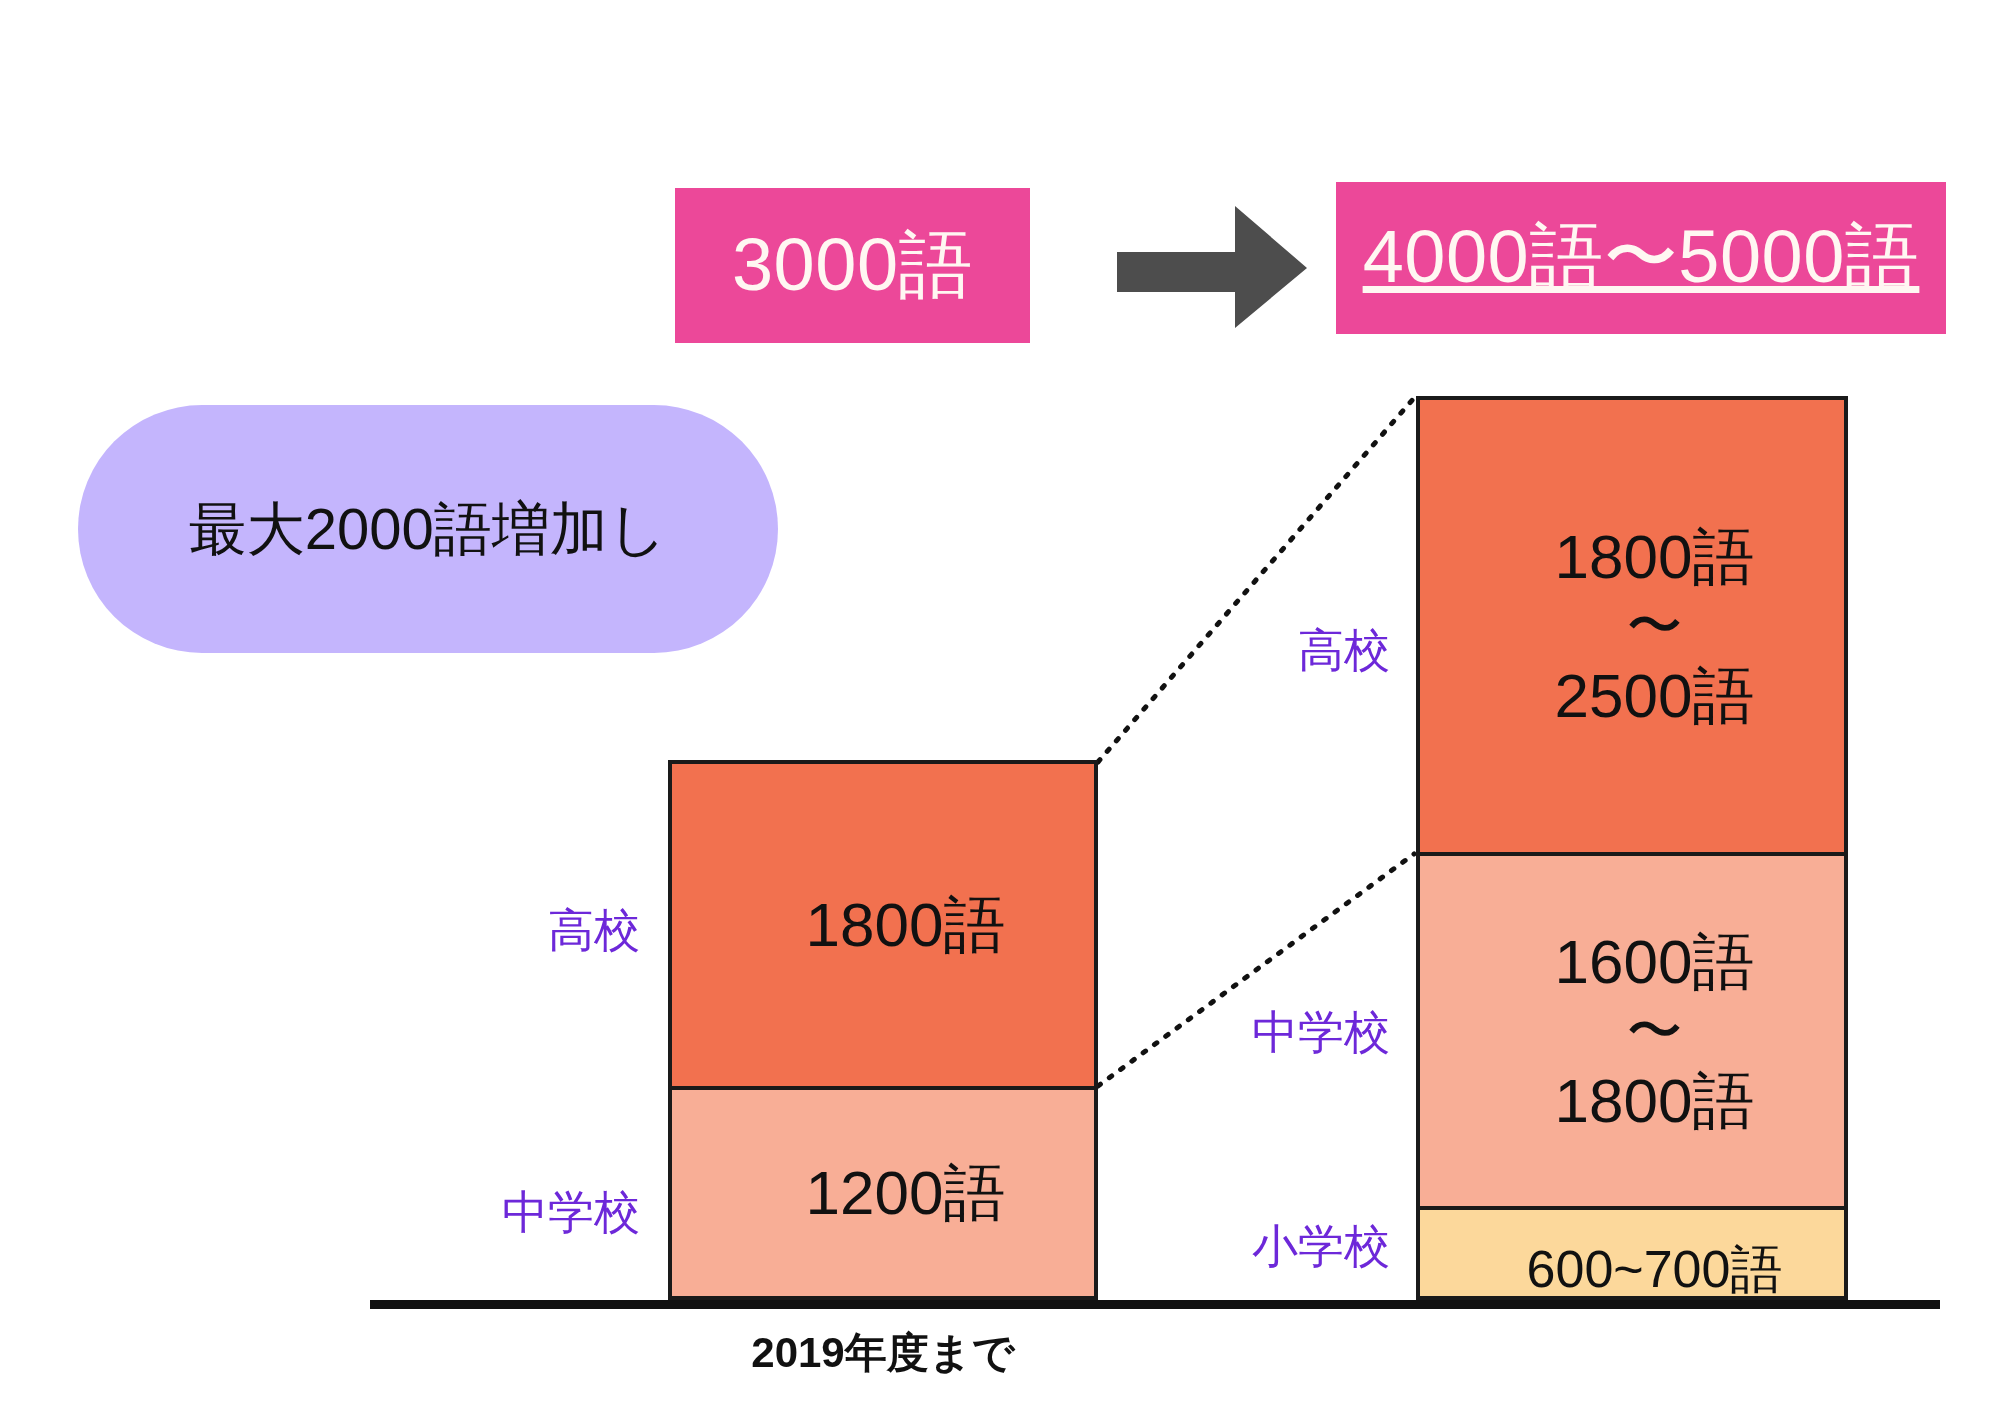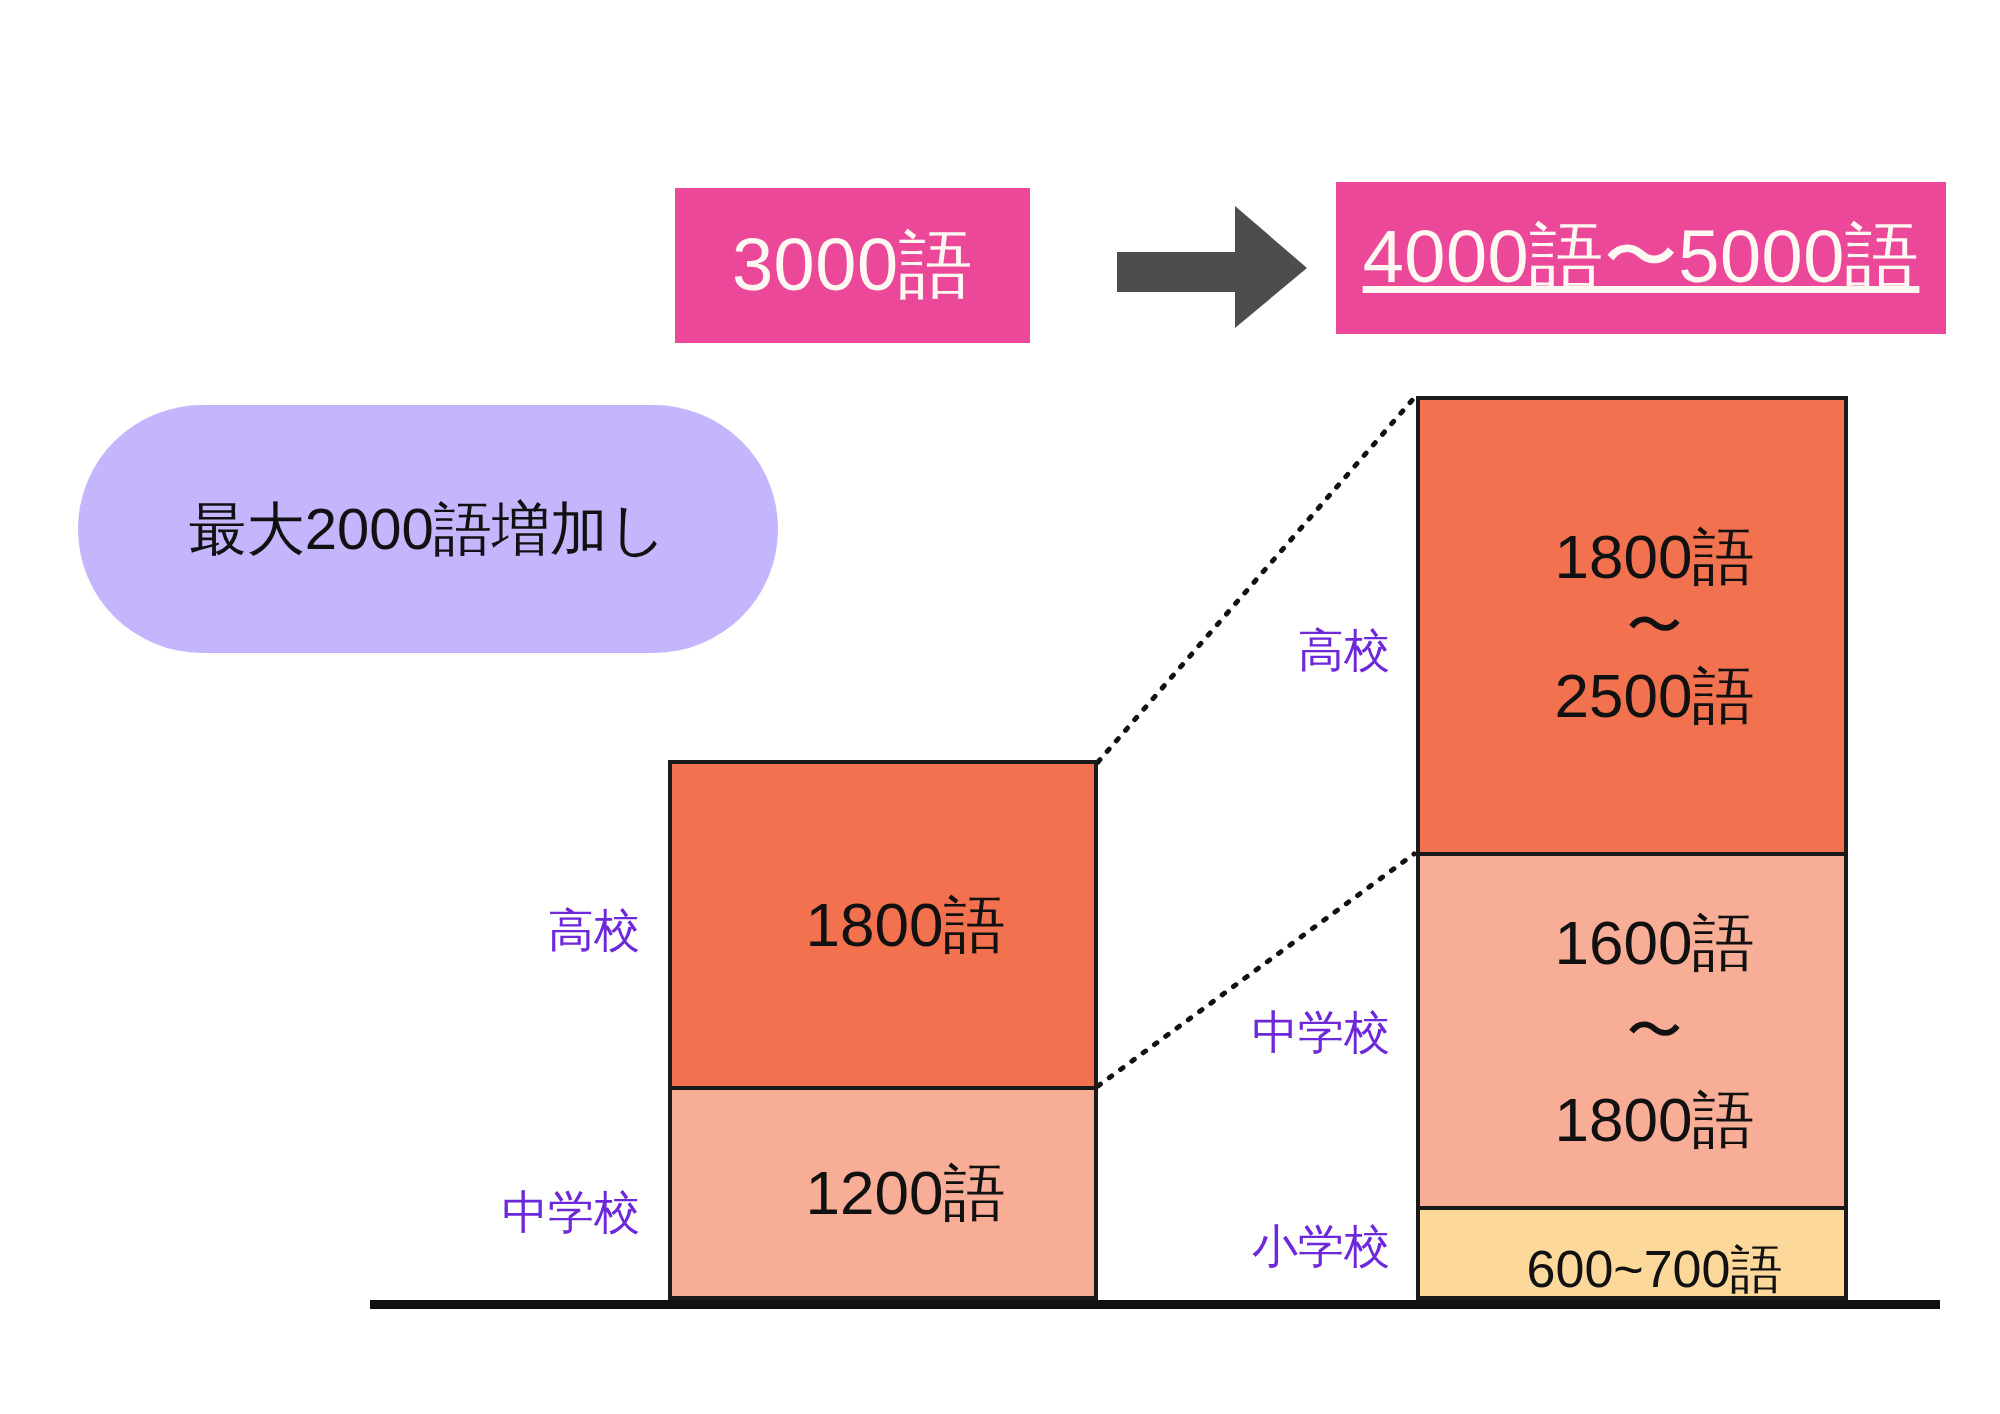--- a/index.html
+++ b/index.html
@@ -122,21 +122,21 @@
   .seg-es   { background: #FCD89B; }
 
   
   #bar-left  { left: 668px; top: 760px; width: 430px; height: 540px; }
   #l-hs  { left: 0; top: 0;   width: 430px; height: 330px; }
   #l-jhs { left: 0; top: 326px; width: 430px; height: 214px; }
 
   
   #bar-right { left: 1416px; top: 396px; width: 432px; height: 904px; }
   #r-hs  { left: 0; top: 0;   width: 432px; height: 460px; }
-  #r-jhs { left: 0; top: 456px; width: 432px; height: 358px; gap: 19px; }
+  #r-jhs { left: 0; top: 456px; width: 432px; height: 358px; }
   #r-es  { left: 0; top: 810px; width: 432px; height: 94px; }
   #r-es .val { font-size: 52px; margin-top: 34px; }
 
   
   .side-label {
     position: absolute;
     font-size: 46px;
     font-weight: 500;
     color: #6d28d9;
     white-space: nowrap;
@@ -223,14 +223,15 @@
       <span class="val">600~700語</span>
     </div>
   </div>
 
   <div class="side-label" id="lbl-r-hs">高校</div>
   <div class="side-label" id="lbl-r-jhs">中学校</div>
   <div class="side-label" id="lbl-r-es">小学校</div>
 
   <div id="baseline"></div>
 
+  <div class="axis-caption" id="cap-left">2019年度まで</div>
 
 </div>
 
 </body></html>

